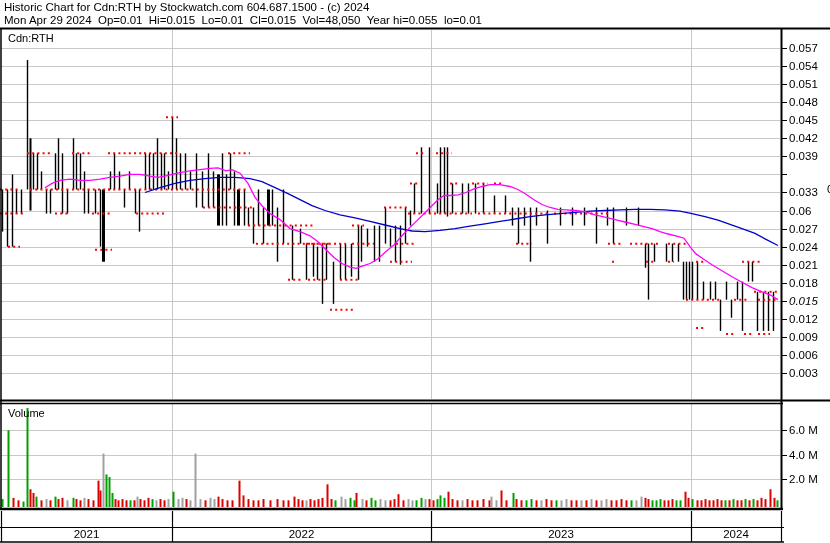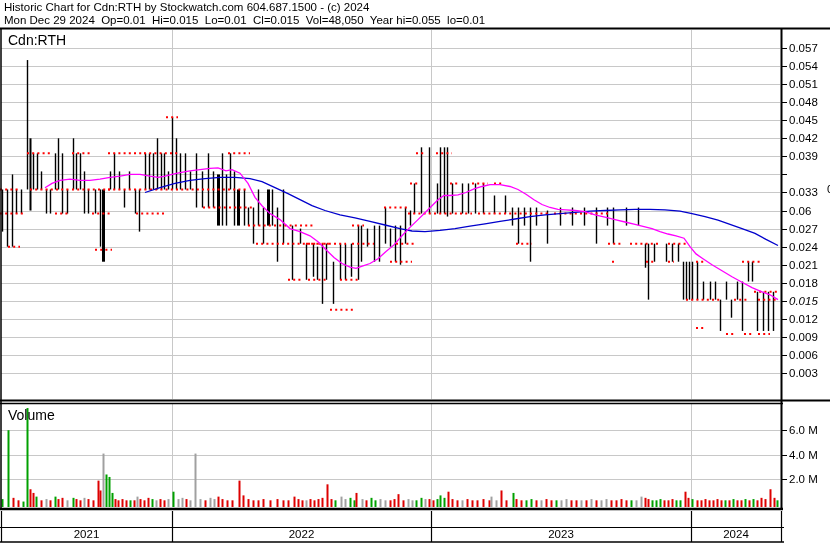--- a/index.html
+++ b/index.html
@@ -1,33 +1,33 @@
 <!DOCTYPE html>
 <html><head>
 <meta charset="utf-8">
 <style>
   html,body{margin:0;padding:0;background:#fff;}
   .screen{position:relative;width:830px;height:543px;background:#fff;overflow:hidden;
           font-family:"Liberation Sans","DejaVu Sans",sans-serif;color:#000;}
   .hline{position:absolute;left:4px;font-size:11.5px;line-height:13px;white-space:pre;}
   #hdr1{top:1px;}
   #hdr2{top:14px;}
-  .pane-label{position:absolute;font-size:14px;text-align:center;}
+  .pane-label{position:absolute;font-size:11px;text-align:center;}
   #sym-label{left:8px;top:32px;}
   #vol-label{left:8px;top:407px;}
   svg{position:absolute;left:0;top:0;}
   .tick-label{position:absolute;font-size:11.5px;line-height:13px;}
   .year-label{position:absolute;font-size:11.5px;line-height:13px;text-align:center;top:528px;}
 </style>
 </head>
 <body>
 
 <div class="screen">
   <div id="hdr1" class="hline">Historic Chart for Cdn:RTH by Stockwatch.com 604.687.1500 - (c) 2024</div>
-  <div id="hdr2" class="hline">Mon Dec 29 2024  Op=0.01  Hi=0.015  Lo=0.01  Cl=0.015  Vol=48,050  Year hi=0.055  lo=0.01</div>
+  <div id="hdr2" class="hline">Mon Apr 29 2024  Op=0.01  Hi=0.015  Lo=0.01  Cl=0.015  Vol=48,050  Year hi=0.055  lo=0.01</div>
 
   <svg id="chart" width="830" height="543">
       <line x1="1" y1="48.5" x2="780" y2="48.5" stroke="#c8c8c8" stroke-width="1"></line>
       <line x1="781" y1="48.5" x2="787" y2="48.5" stroke="#000000" stroke-width="1"></line>
       <line x1="1" y1="66.5" x2="780" y2="66.5" stroke="#c8c8c8" stroke-width="1"></line>
       <line x1="781" y1="66.5" x2="787" y2="66.5" stroke="#000000" stroke-width="1"></line>
       <line x1="1" y1="84.5" x2="780" y2="84.5" stroke="#c8c8c8" stroke-width="1"></line>
       <line x1="781" y1="84.5" x2="787" y2="84.5" stroke="#000000" stroke-width="1"></line>
       <line x1="1" y1="102.5" x2="780" y2="102.5" stroke="#c8c8c8" stroke-width="1"></line>
       <line x1="781" y1="102.5" x2="787" y2="102.5" stroke="#000000" stroke-width="1"></line>

